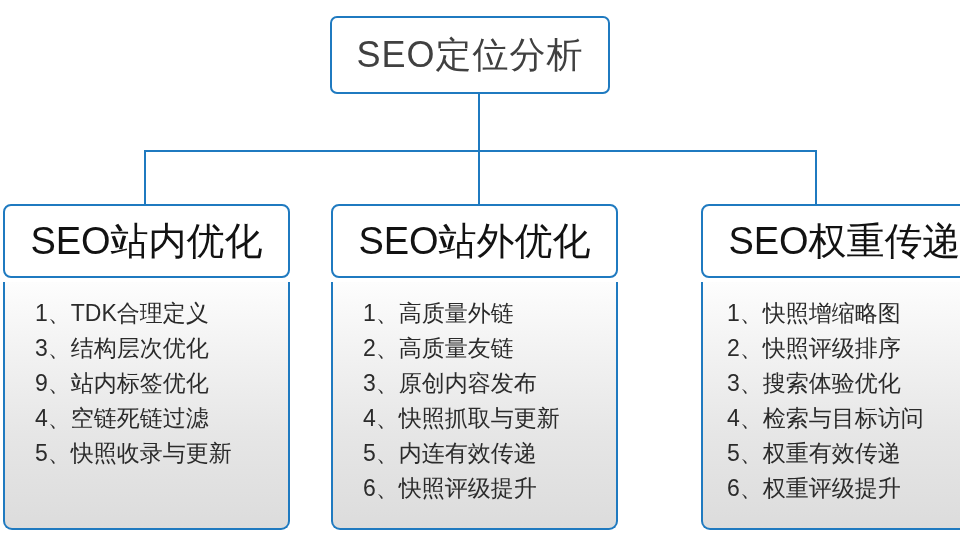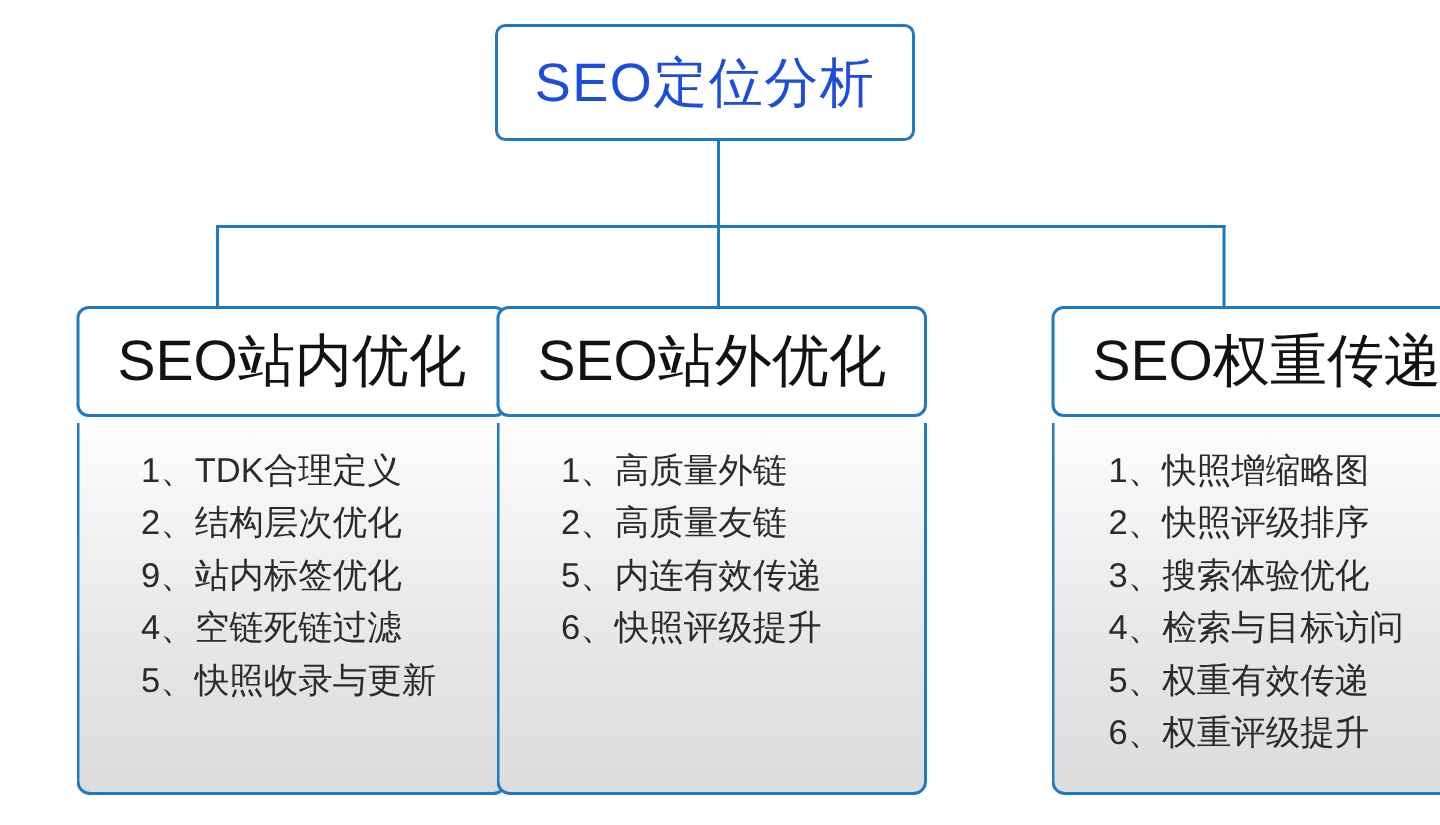--- a/index.html
+++ b/index.html
@@ -29,21 +29,21 @@
     box-sizing: border-box;
     border: 2px solid #1f7ac0;
     border-radius: 7px;
     background: #ffffff;
     display: flex;
     align-items: center;
     justify-content: center;
   }
   .root-label {
     font-size: 36px;
-    color: #1d4ed8;
+    color: #404040;
     letter-spacing: 1px;
     line-height: 1;
     white-space: nowrap;
   }
 
   
   .connector {
     position: absolute;
     background: #1f7ac0;
   }
@@ -62,21 +62,21 @@
   .conn-v-c1 { left: 144px; top: 150px; width: 2px; height: 56px; }
   .conn-v-c2 { left: 478px; top: 150px; width: 2px; height: 56px; }
   .conn-v-c3 { left: 815px; top: 150px; width: 2px; height: 56px; }
 
   
   .column {
     position: absolute;
     top: 204px;
     width: 287px;
   }
-  .col-1 { left: 3px; margin-left: 48px; }
+  .col-1 { left: 3px; }
   .col-2 { left: 331px; border-radius: 17px; }
   .col-3 { left: 670px; margin-left: 31px; }
 
   .col-header {
     box-sizing: border-box;
     width: 100%;
     height: 74px;
     border: 2px solid #1f7ac0;
     border-radius: 8px;
     background: #ffffff;
@@ -104,24 +104,24 @@
     display: flex;
     flex-direction: column;
     align-items: flex-start;
   }
   .item-row {
     display: block;
     font-size: 23px;
     color: #2b2b2b;
     line-height: 35px;
     height: 35px;
-    padding-left: 41px;
+    padding-left: 30px;
     white-space: nowrap;
   }
-  .col-3 .item-row { padding-left: 36px; }
+  .col-3 .item-row { padding-left: 24px; }
 </style>
 </head>
 <body>
 
 <div id="diagram">
 
   <div class="root-box">
     <span class="root-label">SEO定位分析</span>
   </div>
 
@@ -130,34 +130,36 @@
   <div class="connector conn-v-c1"></div>
   <div class="connector conn-v-c2"></div>
   <div class="connector conn-v-c3"></div>
 
   <div class="column col-1">
     <div class="col-header">
       <span class="col-header-label">SEO站内优化</span>
     </div>
     <div class="col-body">
       <span class="item-row">1、TDK合理定义</span>
-      <span class="item-row">2、结构层次优化</span>
+      <span class="item-row">3、结构层次优化</span>
       <span class="item-row">9、站内标签优化</span>
       <span class="item-row">4、空链死链过滤</span>
       <span class="item-row">5、快照收录与更新</span>
     </div>
   </div>
 
   <div class="column col-2">
     <div class="col-header">
       <span class="col-header-label">SEO站外优化</span>
     </div>
     <div class="col-body">
       <span class="item-row">1、高质量外链</span>
       <span class="item-row">2、高质量友链</span>
+      <span class="item-row">3、原创内容发布</span>
+      <span class="item-row">4、快照抓取与更新</span>
       <span class="item-row">5、内连有效传递</span>
       <span class="item-row">6、快照评级提升</span>
     </div>
   </div>
 
   <div class="column col-3">
     <div class="col-header">
       <span class="col-header-label">SEO权重传递</span>
     </div>
     <div class="col-body">

